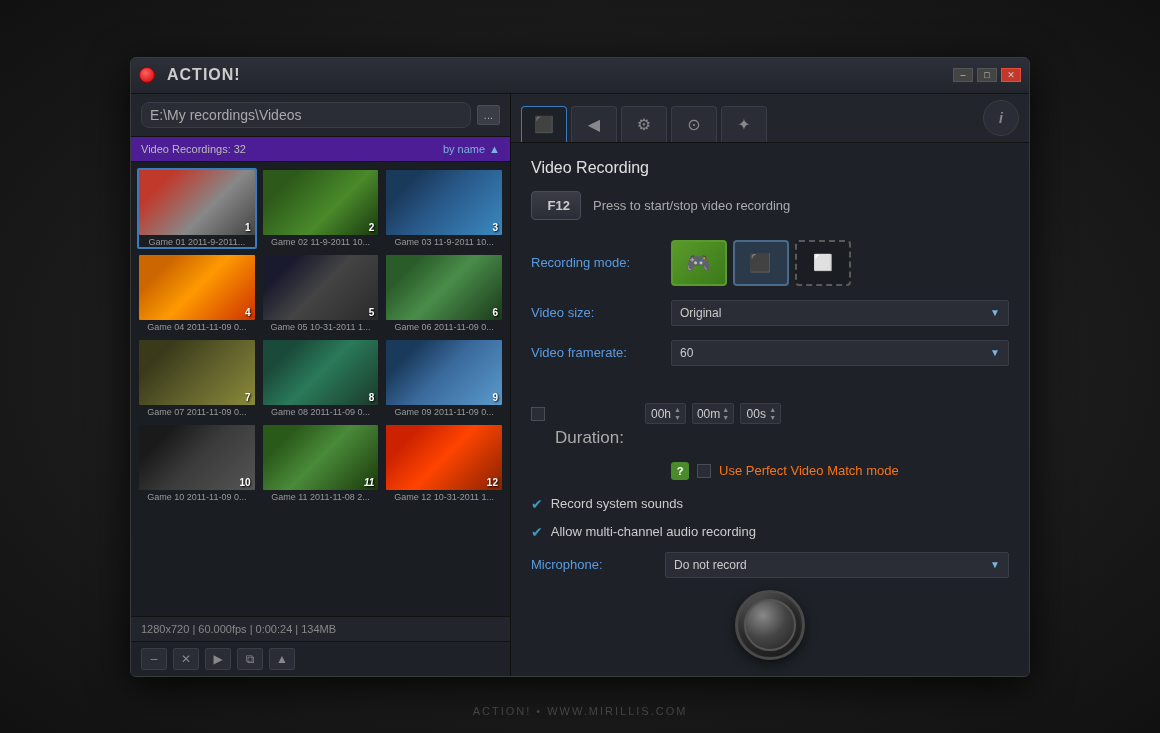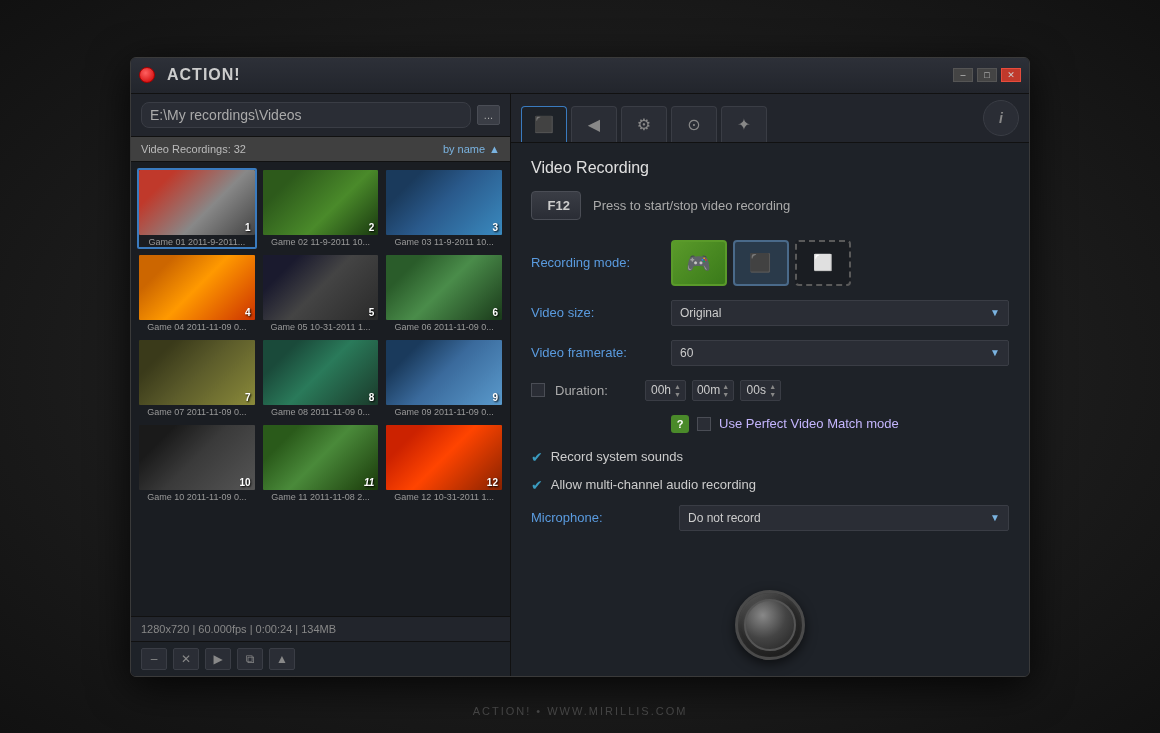--- a/index.html
+++ b/index.html
@@ -144,21 +144,21 @@
       padding: 3px 6px;
       cursor: pointer;
       border-radius: 2px;
     }
 
     .recordings-header {
       display: flex;
       justify-content: space-between;
       align-items: center;
       padding: 6px 10px;
-      background: #404040;
+      background: #4c1d95;
       border-bottom: 1px solid #111;
       color: #bbb;
       font-size: 11px;
     }
 
     .sort-btn {
       color: #7ab3e0;
       font-size: 11px;
       cursor: pointer;
       display: flex;
@@ -437,22 +437,23 @@
       border: 1px solid #4a4d55;
       display: flex;
       align-items: center;
       justify-content: center;
       cursor: pointer;
       flex-shrink: 0;
     }
 
     .duration-label {
       color: #aaa;
-      font-size: 13px;
+      font-size: 17px;
       min-width: 80px;
+      margin-top: 48px;
     }
 
     .time-inputs {
       display: flex;
       gap: 6px;
       align-items: center;
     }
 
     .time-input-group {
       display: flex;
@@ -508,21 +509,21 @@
 
     .pvmm-check {
       width: 14px;
       height: 14px;
       background: #2a2d35;
       border: 1px solid #4a4d55;
       cursor: pointer;
     }
 
     .pvmm-label {
-      color: #c4b5fd;
+      color: #f97316;
       font-size: 13px;
     }
 
     .check-row {
       display: flex;
       align-items: center;
       margin-bottom: 12px;
       gap: 8px;
     }
 
@@ -533,21 +534,21 @@
 
     .check-label {
       color: #ccc;
       font-size: 13px;
     }
 
     .mic-row {
       display: flex;
       align-items: center;
       margin-bottom: 14px;
-      gap: 18px;
+      gap: 4px;
     }
 
     .record-btn {
       width: 70px;
       height: 70px;
       border-radius: 50%;
       background: radial-gradient(circle at 40% 35%, #6a6a6a, #2a2a2a, #111);
       border: 3px solid #4a4a4a;
       box-shadow: 0 4px 12px rgba(0,0,0,0.6), inset 0 2px 4px rgba(255,255,255,0.1);
       cursor: pointer;

